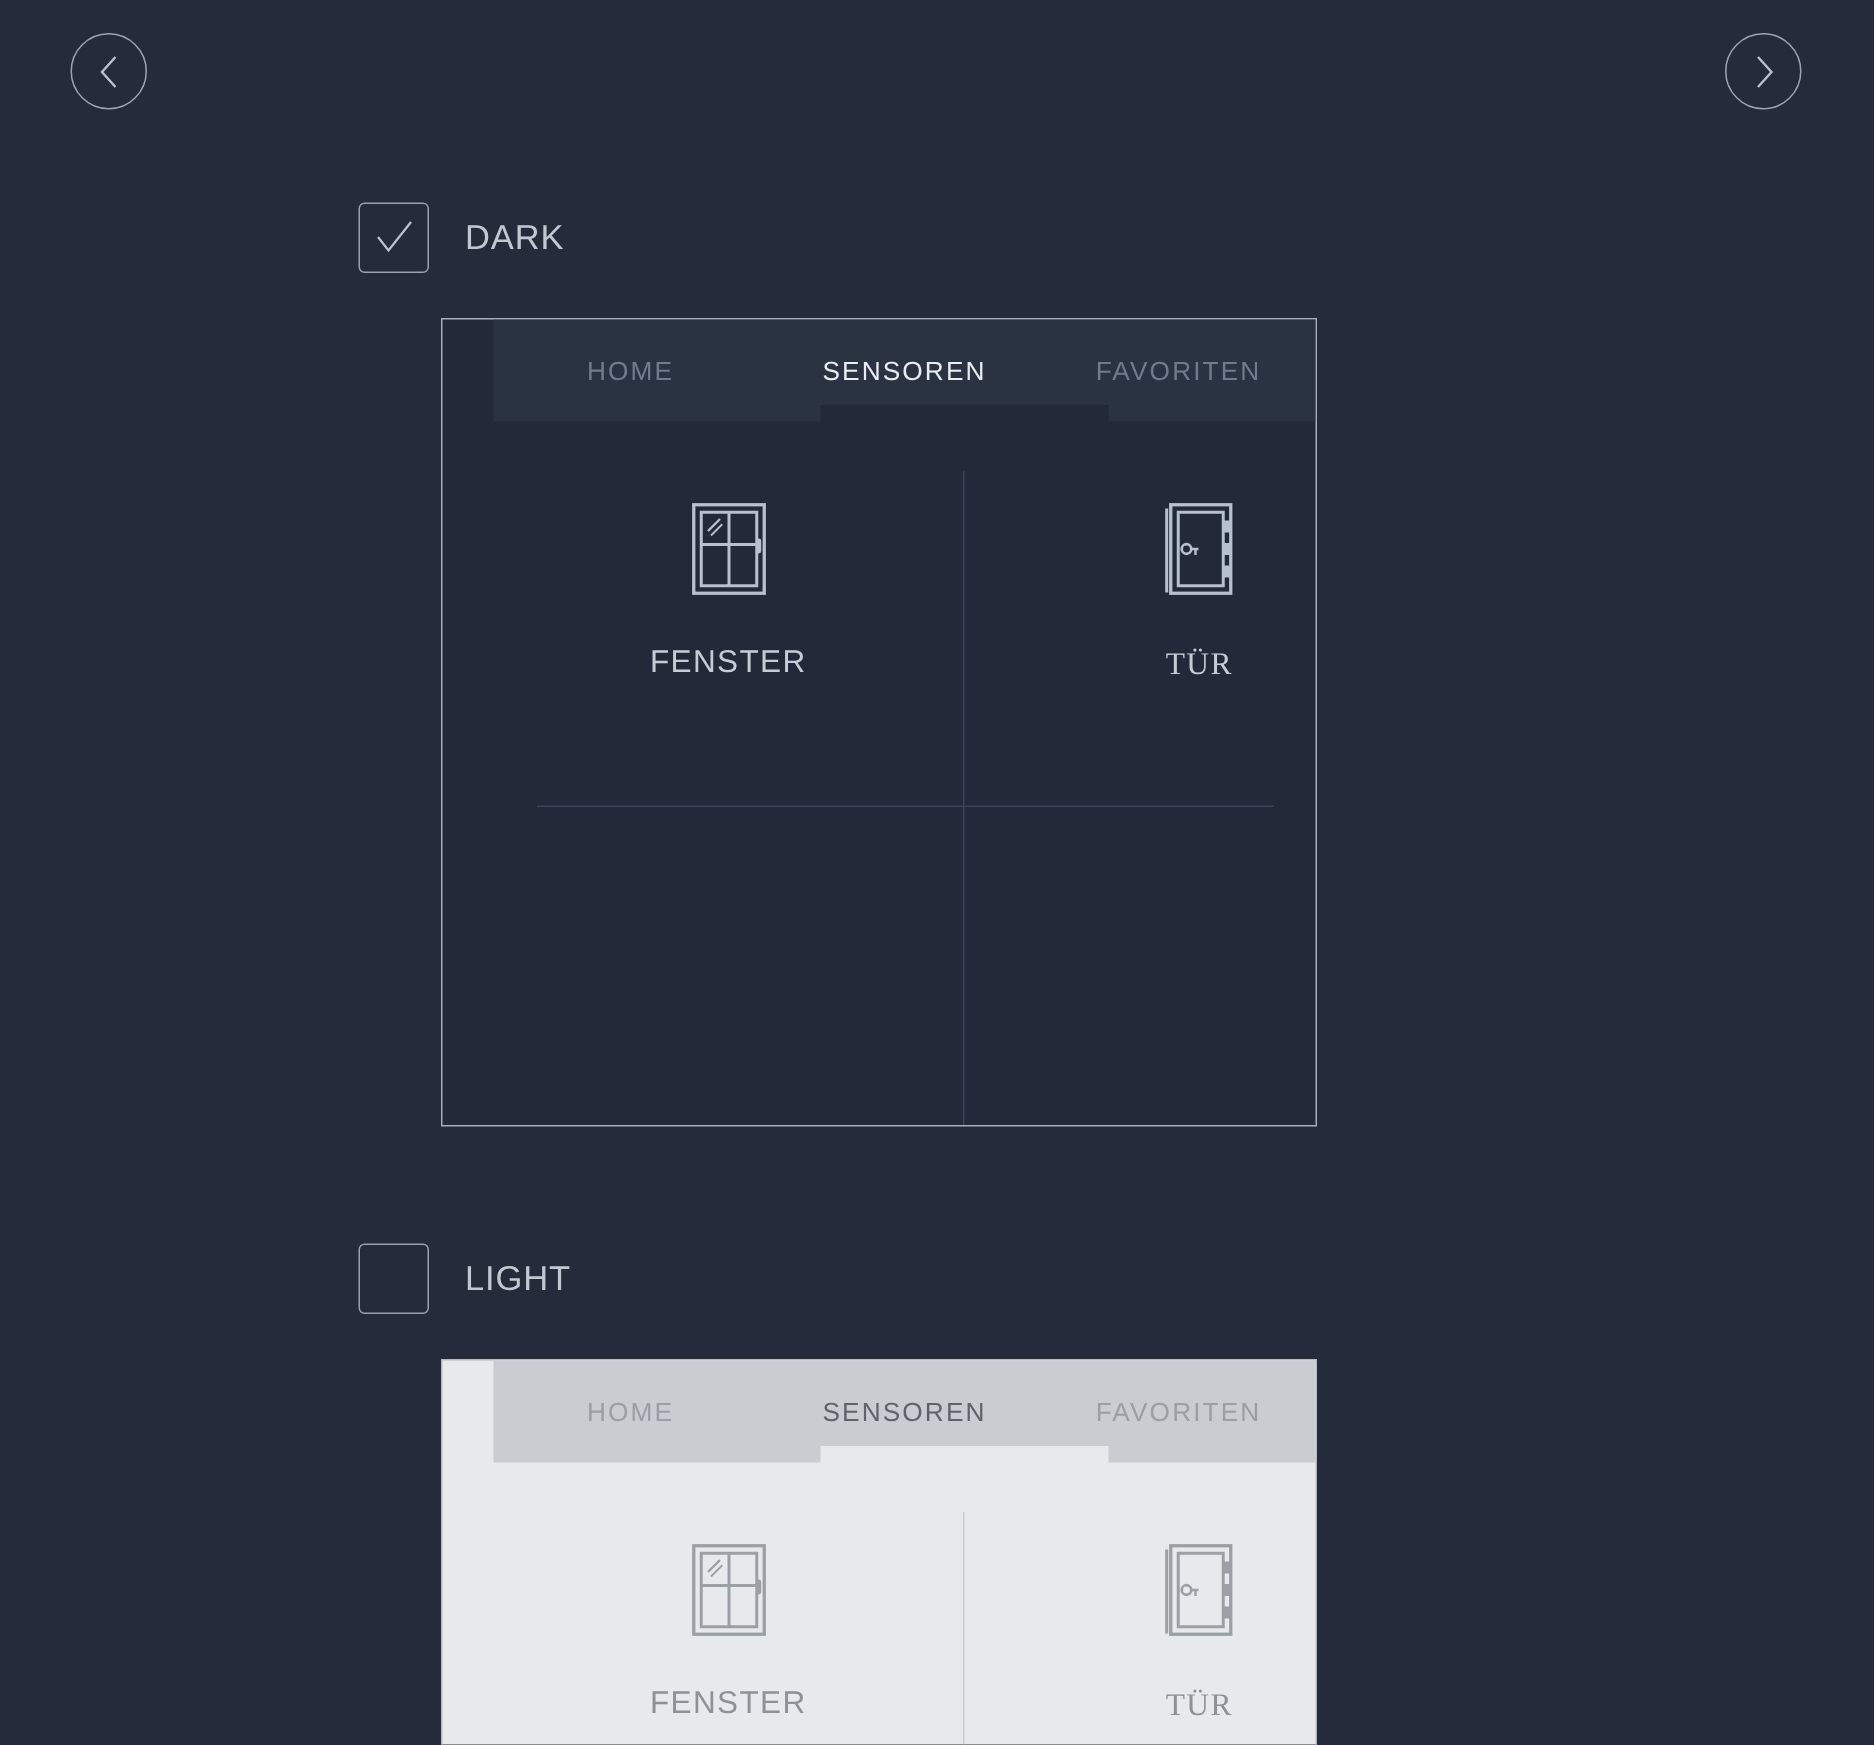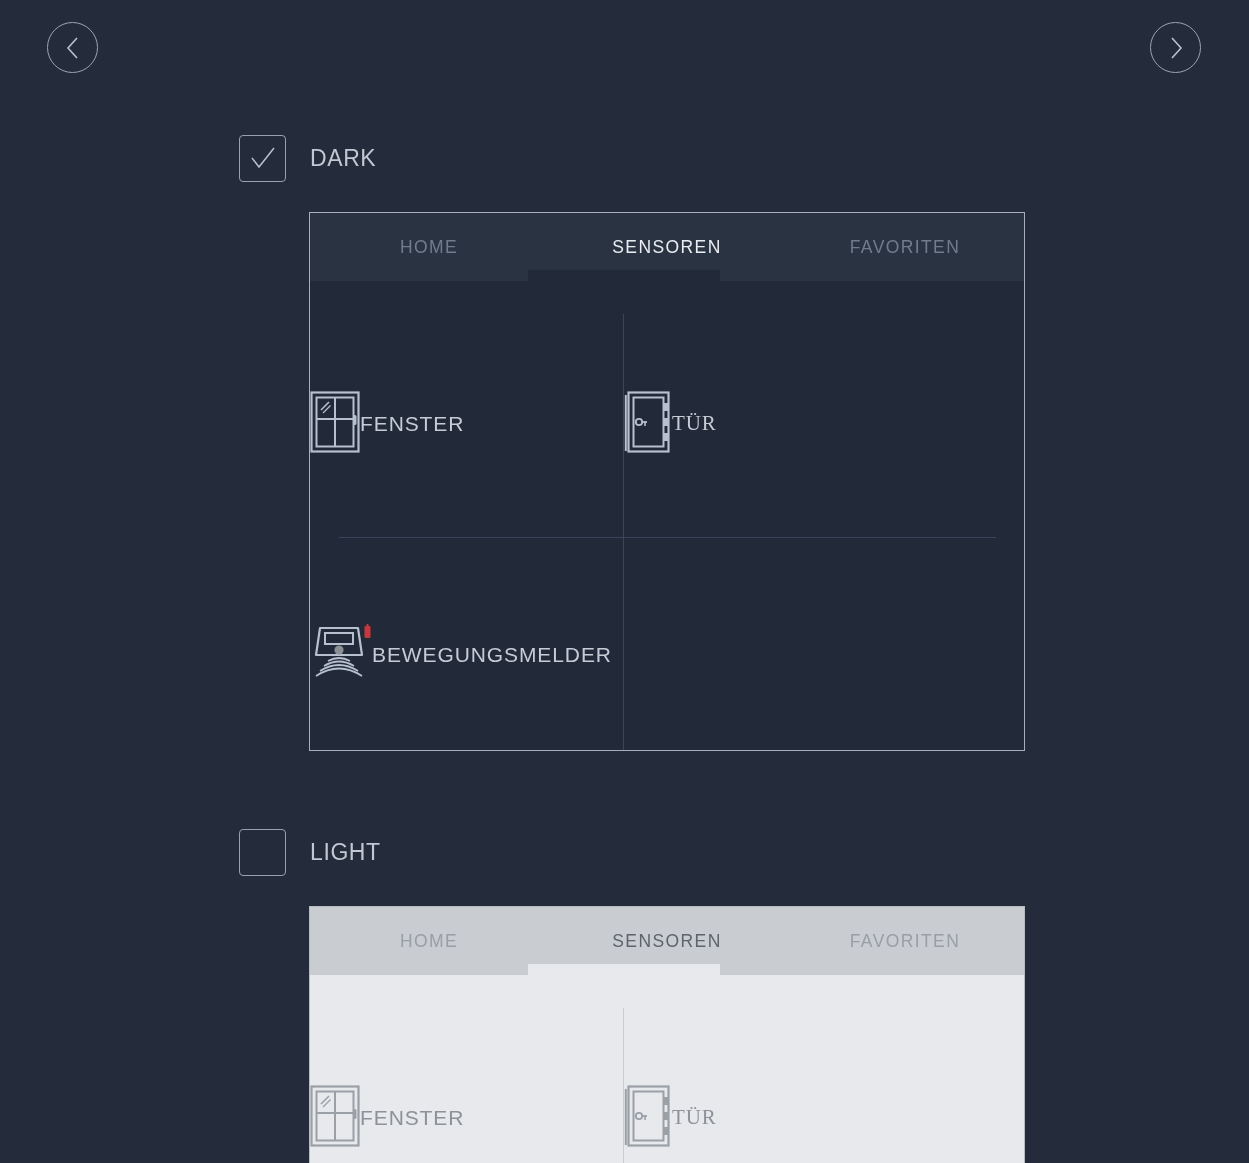--- a/index.html
+++ b/index.html
@@ -52,25 +52,26 @@
     margin-left: 24px;
     color: #c2c8d1;
     font-size: 23px;
     letter-spacing: 0.6px;
     font-weight: 400;
   }
 
   
   .card {
     position: absolute;
-    left: 309px;
-    width: 716px;
+    left: 294px;
+    width: 584px;
     box-sizing: border-box;
     border: 1px solid #a5afbd;
     overflow: hidden;
+    padding-left: 34px;
   }
   .card.dark  { top: 212px; height: 539px; background: #222a39; }
   .card.light { top: 906px; height: 257px; background: #e7e9ec; border-color: #b6bbc2; border-bottom: none; }
 
   .tabbar {
     position: relative;
     height: 68px;
     display: flex;
     align-items: center;
   }
@@ -124,21 +125,21 @@
     top: 256px;
     height: 1px;
   }
   .card.dark  .hline { background: #38455a; }
 
   .cell {
     position: absolute;
     width: 313px;
     height: 231px;
     display: flex;
-    flex-direction: row;
+    flex-direction: column;
     align-items: center;
   }
   .cell.r1 { top: 25px; }
   .cell.r2 { top: 256px; }
   .cell.c1 { left: 0; }
   .cell.c2 { left: 314px; font-family: Liberation Serif, serif; }
 
   .cell .icon-wrap {
     height: 120px;
     display: flex;
@@ -223,36 +224,20 @@
           <line x1="18" y1="31" x2="23" y2="31" stroke="#b6c0ce" stroke-width="1.8"></line>
           <line x1="21" y1="31" x2="21" y2="35" stroke="#b6c0ce" stroke-width="1.6"></line>
           <rect x="40" y="12" width="4.5" height="8" fill="#b6c0ce"></rect>
           <rect x="40" y="27" width="4.5" height="8" fill="#b6c0ce"></rect>
           <rect x="40" y="42" width="4.5" height="8" fill="#b6c0ce"></rect>
         </svg>
       </div>
       <div class="cell-label">TÜR</div>
     </div>
 
-    <div class="cell r2 c1">
-      <div class="icon-wrap">
-        <svg width="62" height="58" viewBox="0 0 62 58" fill="none">
-          <path d="M10 4 H48 L52 31 H6 Z" stroke="#b6c0ce" stroke-width="2.2" fill="none" stroke-linejoin="round"></path>
-          <rect x="15" y="9" width="28" height="11" stroke="#b6c0ce" stroke-width="2" fill="none"></rect>
-          <circle cx="29" cy="26" r="4.6" fill="#8b8f96"></circle>
-          <path d="M18 37 Q29 31 40 37" stroke="#b6c0ce" stroke-width="1.8" fill="none"></path>
-          <path d="M14 42 Q29 33 44 42" stroke="#b6c0ce" stroke-width="1.8" fill="none"></path>
-          <path d="M10 47 Q29 35 48 47" stroke="#b6c0ce" stroke-width="1.8" fill="none"></path>
-          <path d="M6 52 Q29 37 52 52" stroke="#b6c0ce" stroke-width="1.8" fill="none"></path>
-          <rect x="54.5" y="2" width="6" height="12" rx="1" fill="#c8373b"></rect>
-          <rect x="56.5" y="0" width="2" height="2.5" fill="#c8373b"></rect>
-        </svg>
-      </div>
-      <div class="cell-label">BEWEGUNGSMELDER</div>
-    </div>
 
   </div>
 </div>
 
 <div class="section-head" style="top:829px;justify-content:center;">
   <div class="checkbox">
     <span></span>
   </div>
   <div class="section-label">LIGHT</div>
 </div>

